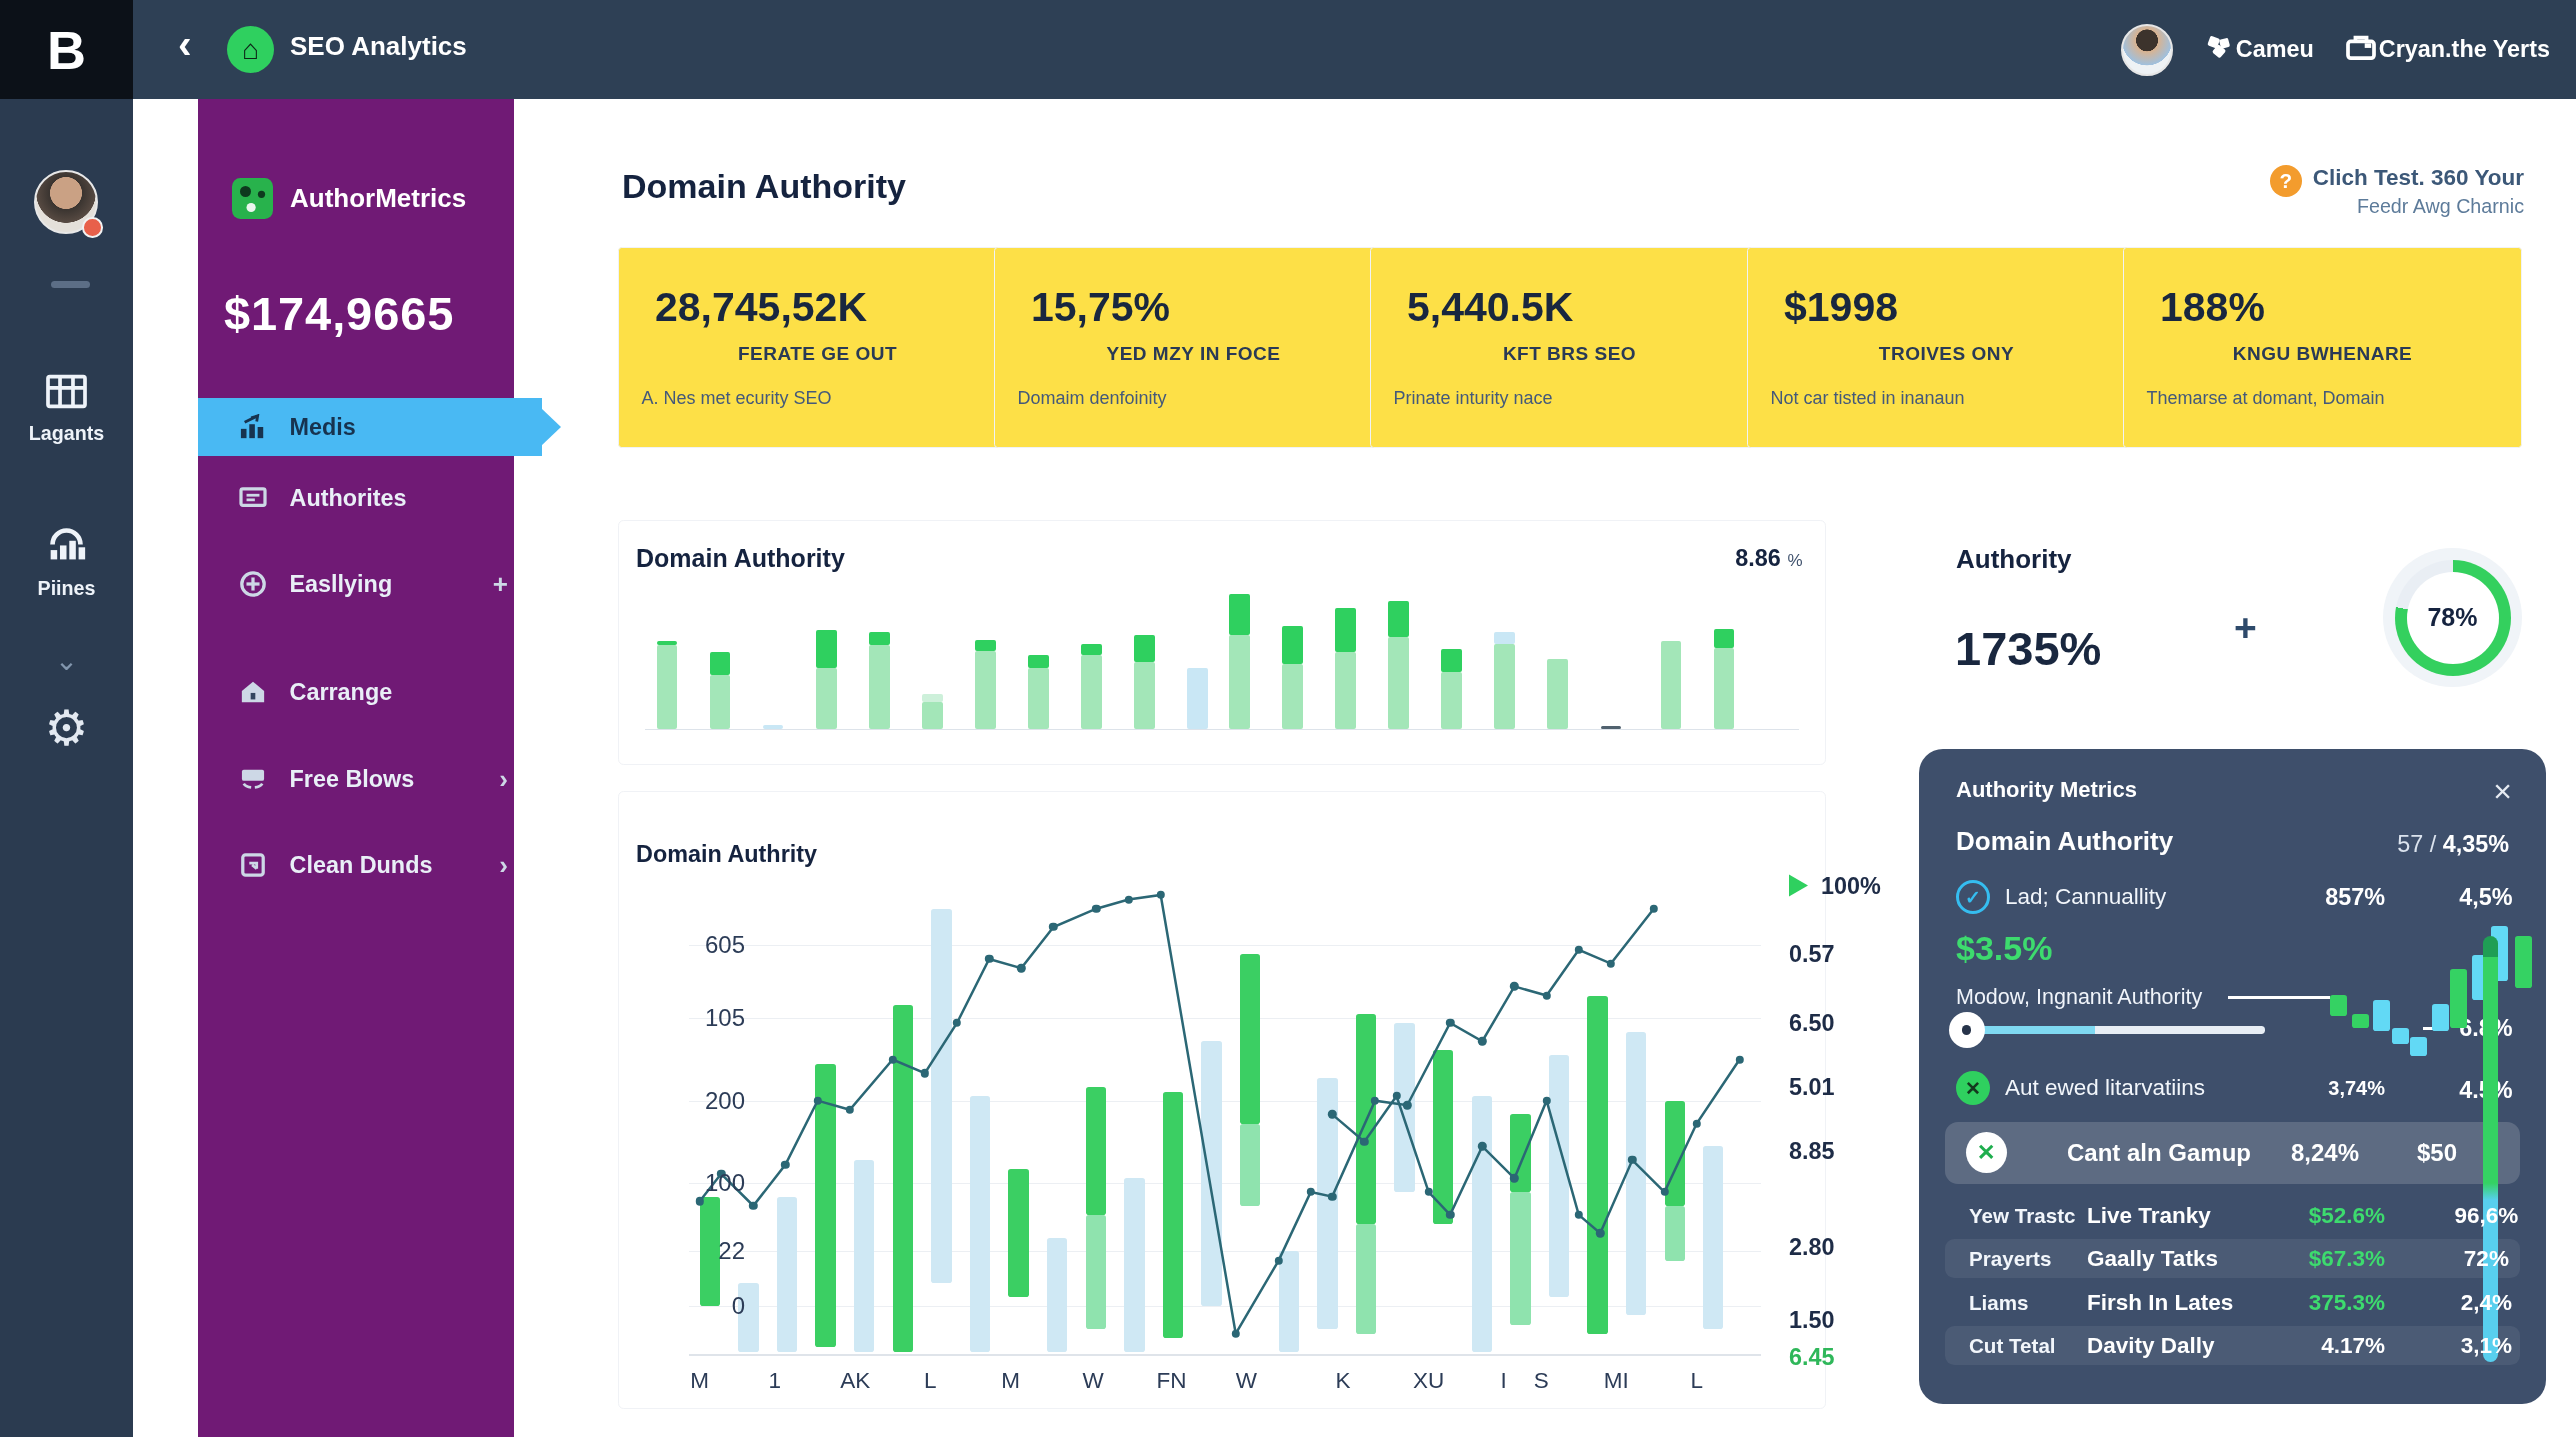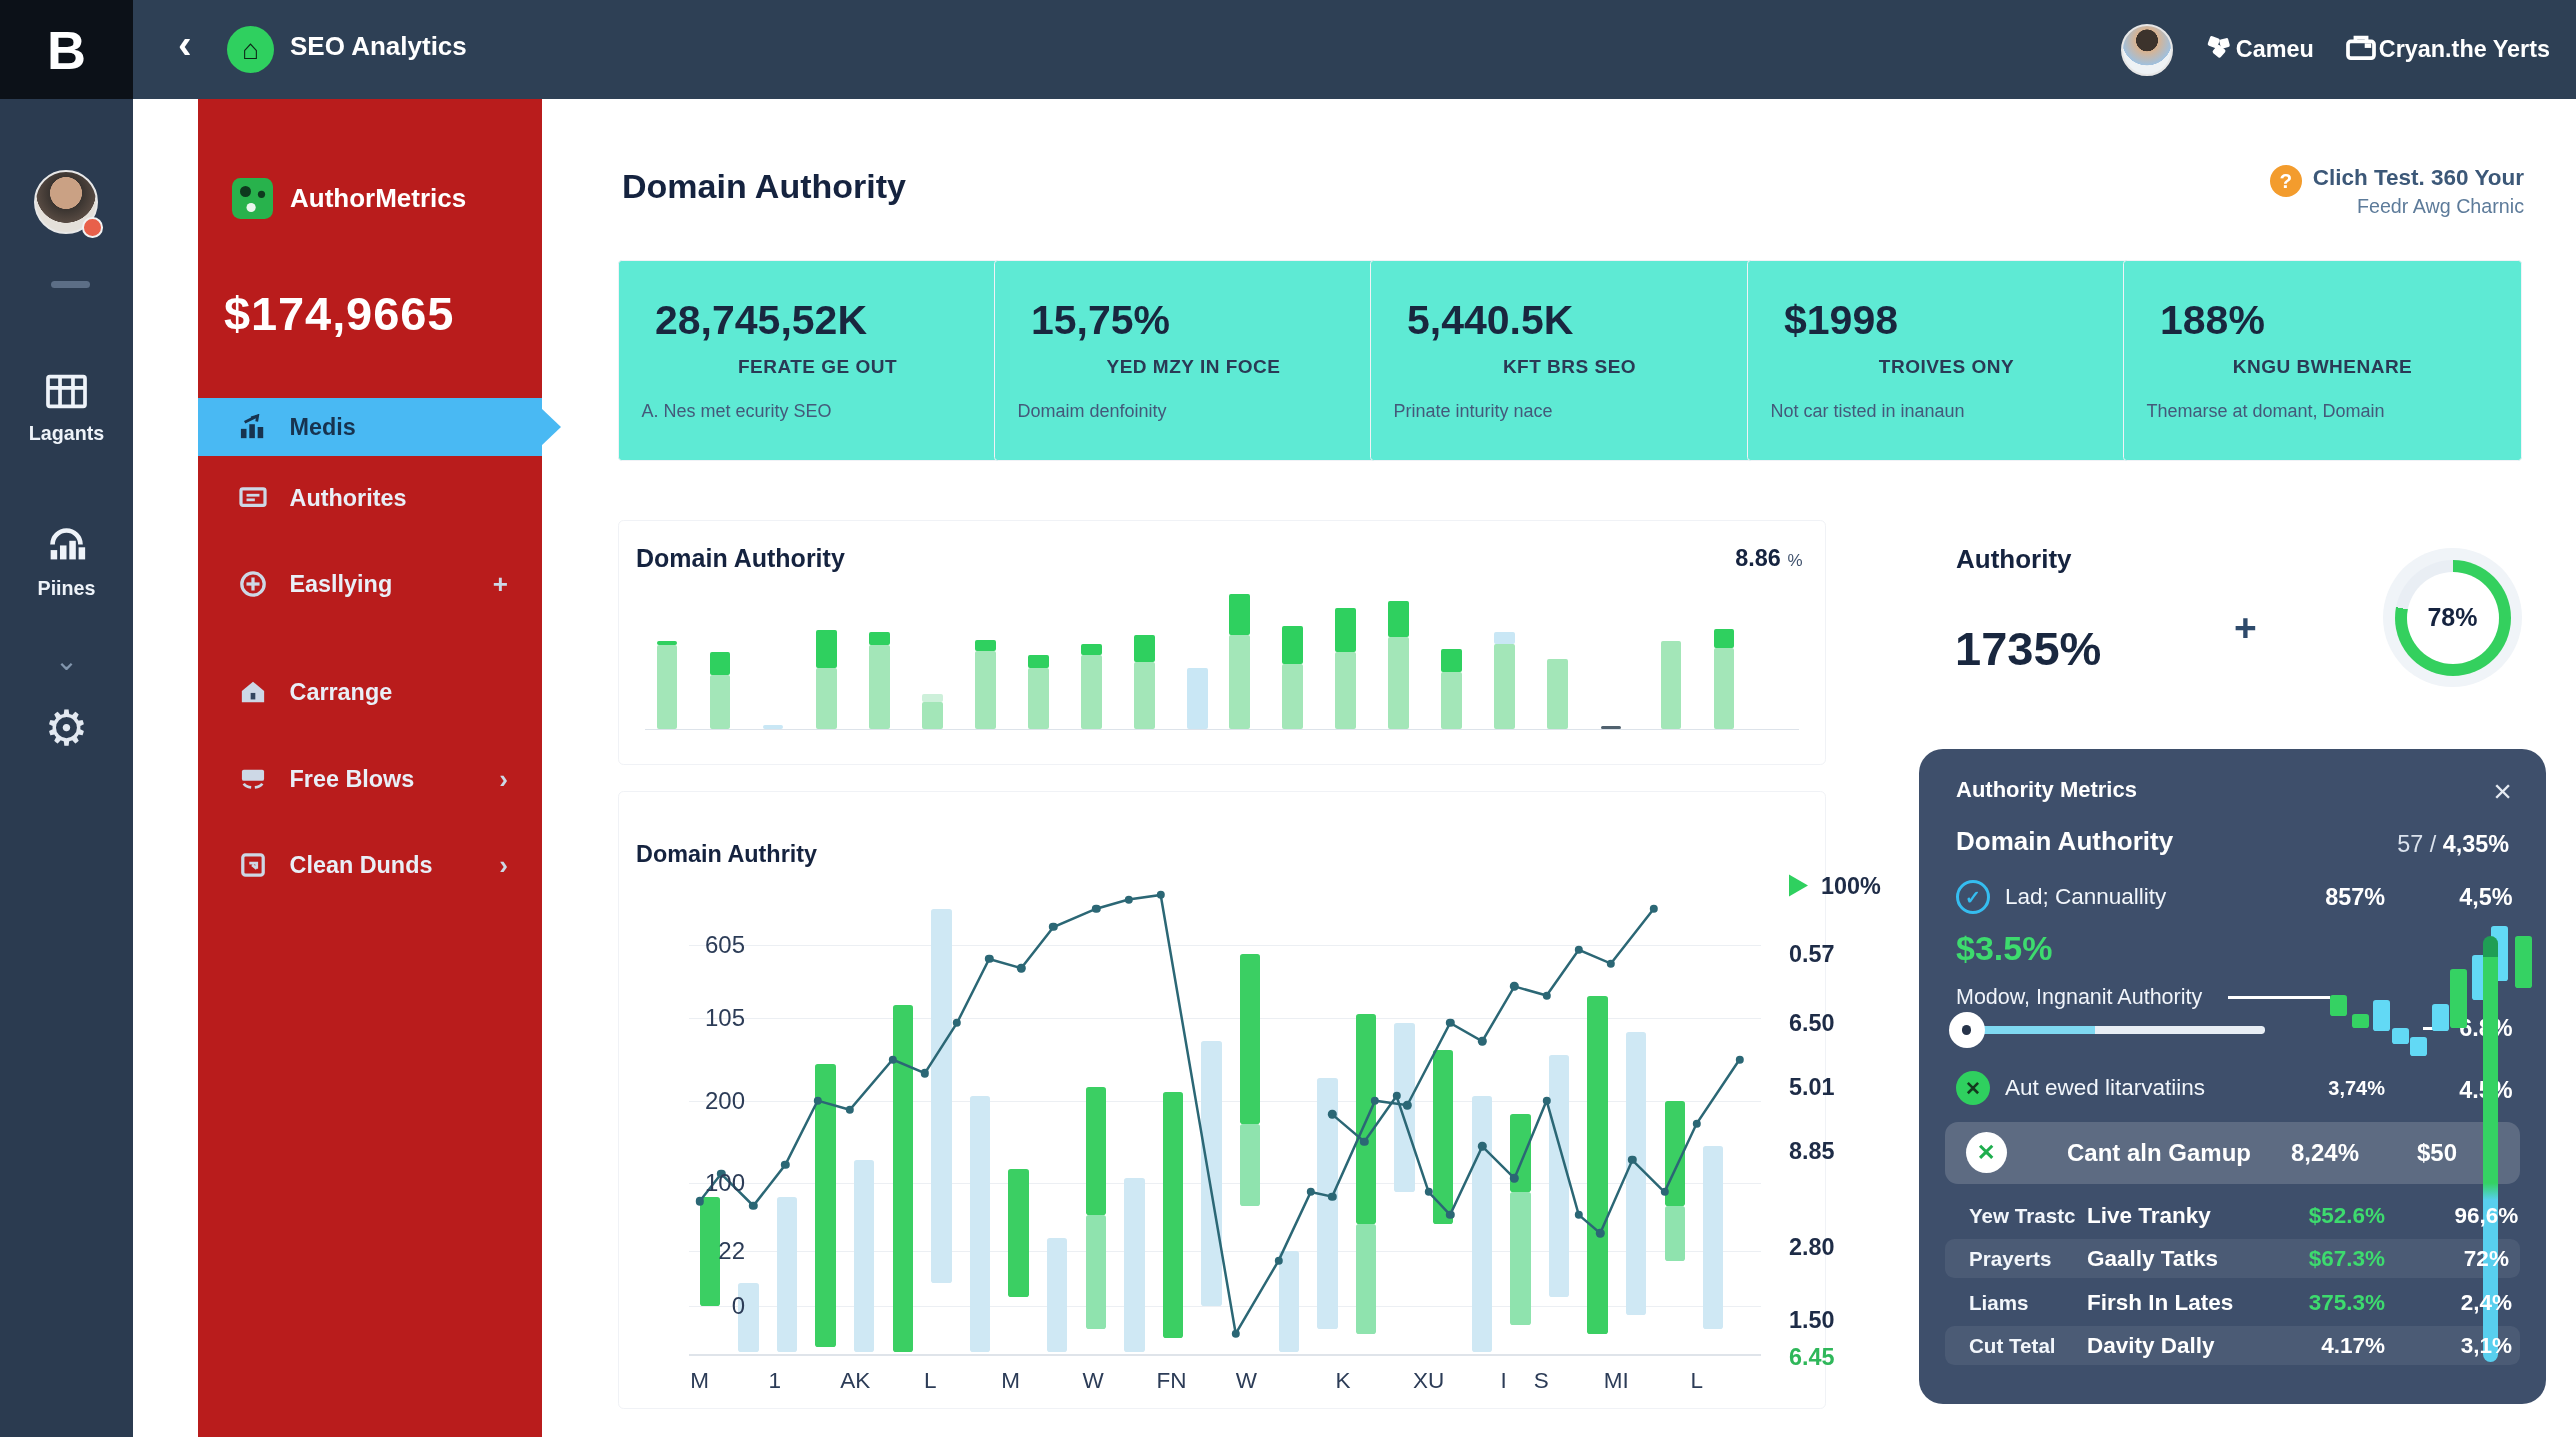--- a/index.html
+++ b/index.html
@@ -27,21 +27,21 @@
   #back { position:absolute; left:45px; top:20.6px; font-size:41px; color:#fff; font-weight:bold; }
   #home-badge { position:absolute; left:94px; top:26px; width:47px; height:47px; border-radius:50%;
     background:#2fd05f; display:flex; align-items:center; justify-content:center; color:#0d2618; font-size:28px; }
   #app-title { position:absolute; left:157px; top:31px; font-size:26px; font-weight:bold; color:#fff; }
   #hdr-right { position:absolute; right:26px; top:0; height:99px; display:flex; align-items:center; gap:32px; color:#fff; }
   .hdr-avatar { width:52px; height:52px; border-radius:50%; border:2.8px solid #e6e6e6;
     background:radial-gradient(circle at 50% 30%, #3c332c 26%, #d8b391 27%, #9fc0de 60%, #eef2f5 61%); }
   .hdr-item { display:flex; align-items:center; gap:3px; font-size:23.4px; font-weight:bold; }
 
   
-  #sidebar { position:absolute; left:198px; top:99px; width:344px; height:1339px; background:#b91c1c; }
+  #sidebar { position:absolute; left:198px; top:99px; width:316px; height:1339px; background:#701a75; }
   #brand { position:absolute; left:34px; top:79px; display:flex; align-items:center; gap:17px; }
   #brand-logo { width:41px; height:41px; border-radius:8.4px; background:#28b24c; position:relative; }
   #brand-logo::after { content:""; position:absolute; left:7.5px; top:7.5px; width:11.2px; height:11.2px;
     border-radius:50%; background:#0e3a1e; box-shadow:16px 2.8px 0 -1.9px #0e3a1e, 5.6px 16px 0 -0.9px #eaf6ee; }
   #brand-name { font-size:26px; font-weight:bold; color:#fff; }
   #balance { position:absolute; left:26px; top:187px; font-size:47px; font-weight:bold; color:#fff; letter-spacing:0.9px; }
 
   .nav-item { position:absolute; left:0; width:344px; height:58px; display:flex; align-items:center;
     color:#e9eff7; font-size:23.4px; font-weight:bold; }
   .nav-item .ico { width:28px; margin-left:41px; margin-right:22.5px; display:flex; justify-content:center; color:#cdd8e6; }
@@ -54,21 +54,21 @@
   
   #page-title { position:absolute; left:622px; top:167px; font-size:34px; font-weight:bold; color:#15233f; }
   #help { position:absolute; right:52px; top:165px; text-align:right; }
   #help .t1 { font-size:22.5px; font-weight:bold; color:#3c5878; }
   #help .t2 { font-size:19.7px; color:#5d7b9a; margin-top:3.7px; }
   #help-ico { position:absolute; left:-43px; top:0; width:32px; height:32px; border-radius:50%;
     background:#f39c2d; color:#fff; font-size:20.6px; font-weight:bold; text-align:center; line-height:32px; }
   #help-inner { position:relative; display:inline-block; }
 
   
-  .stat-card { position:absolute; top:260px; width:399px; height:201px; background:#5eead4;
+  .stat-card { position:absolute; top:247px; width:399px; height:201px; background:#fde047;
     border:0.9px solid #f0f2f6; border-radius:3.7px; }
   .stat-value { position:absolute; left:36px; top:36px; font-size:41px; font-weight:bold; color:#19273f; }
   .stat-label { position:absolute; left:0; top:95px; width:100%; text-align:center; font-size:19px;
     font-weight:bold; color:#2a3a55; letter-spacing:0.5px; }
   .stat-sub { position:absolute; left:22.5px; top:140px; font-size:18px; color:#44597a; }
 
   
   #barcard { position:absolute; left:618px; top:520px; width:1208px; height:245px; background:#fff;
     border:0.9px solid #f0f2f6; border-radius:5.6px; }
   #barcard-title { position:absolute; left:17px; top:22.5px; font-size:25px; font-weight:bold; color:#15233f; }

